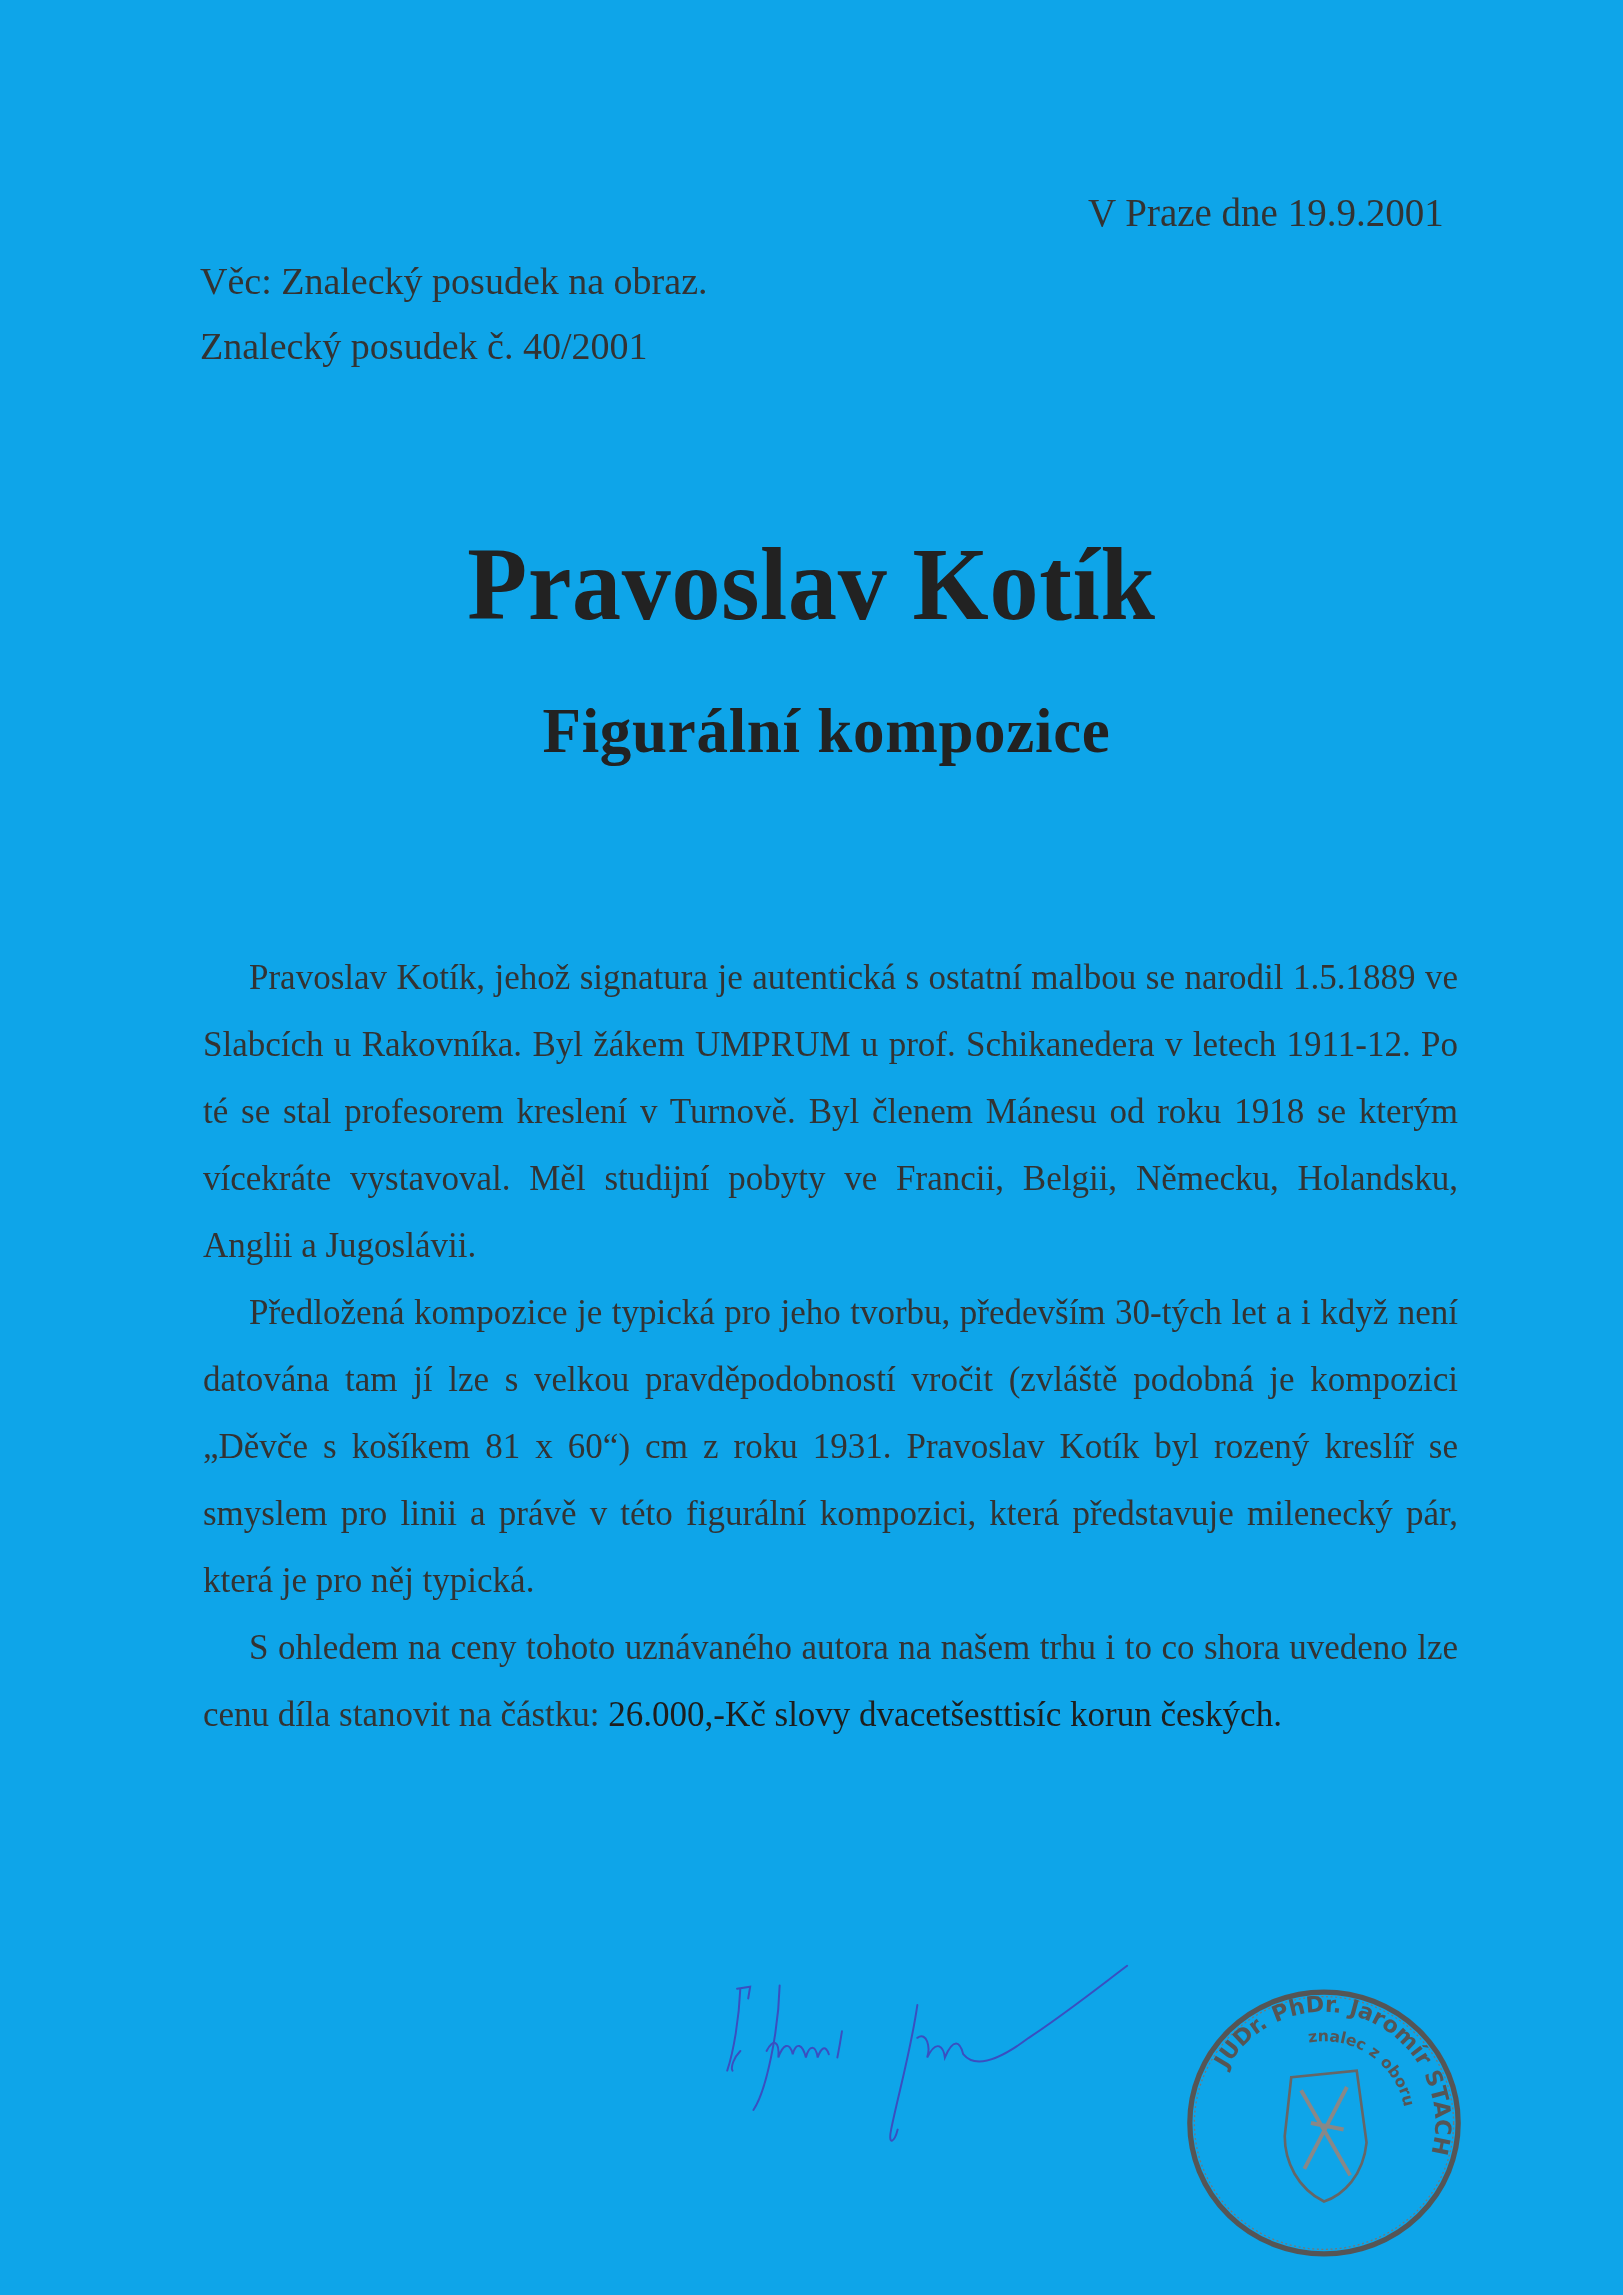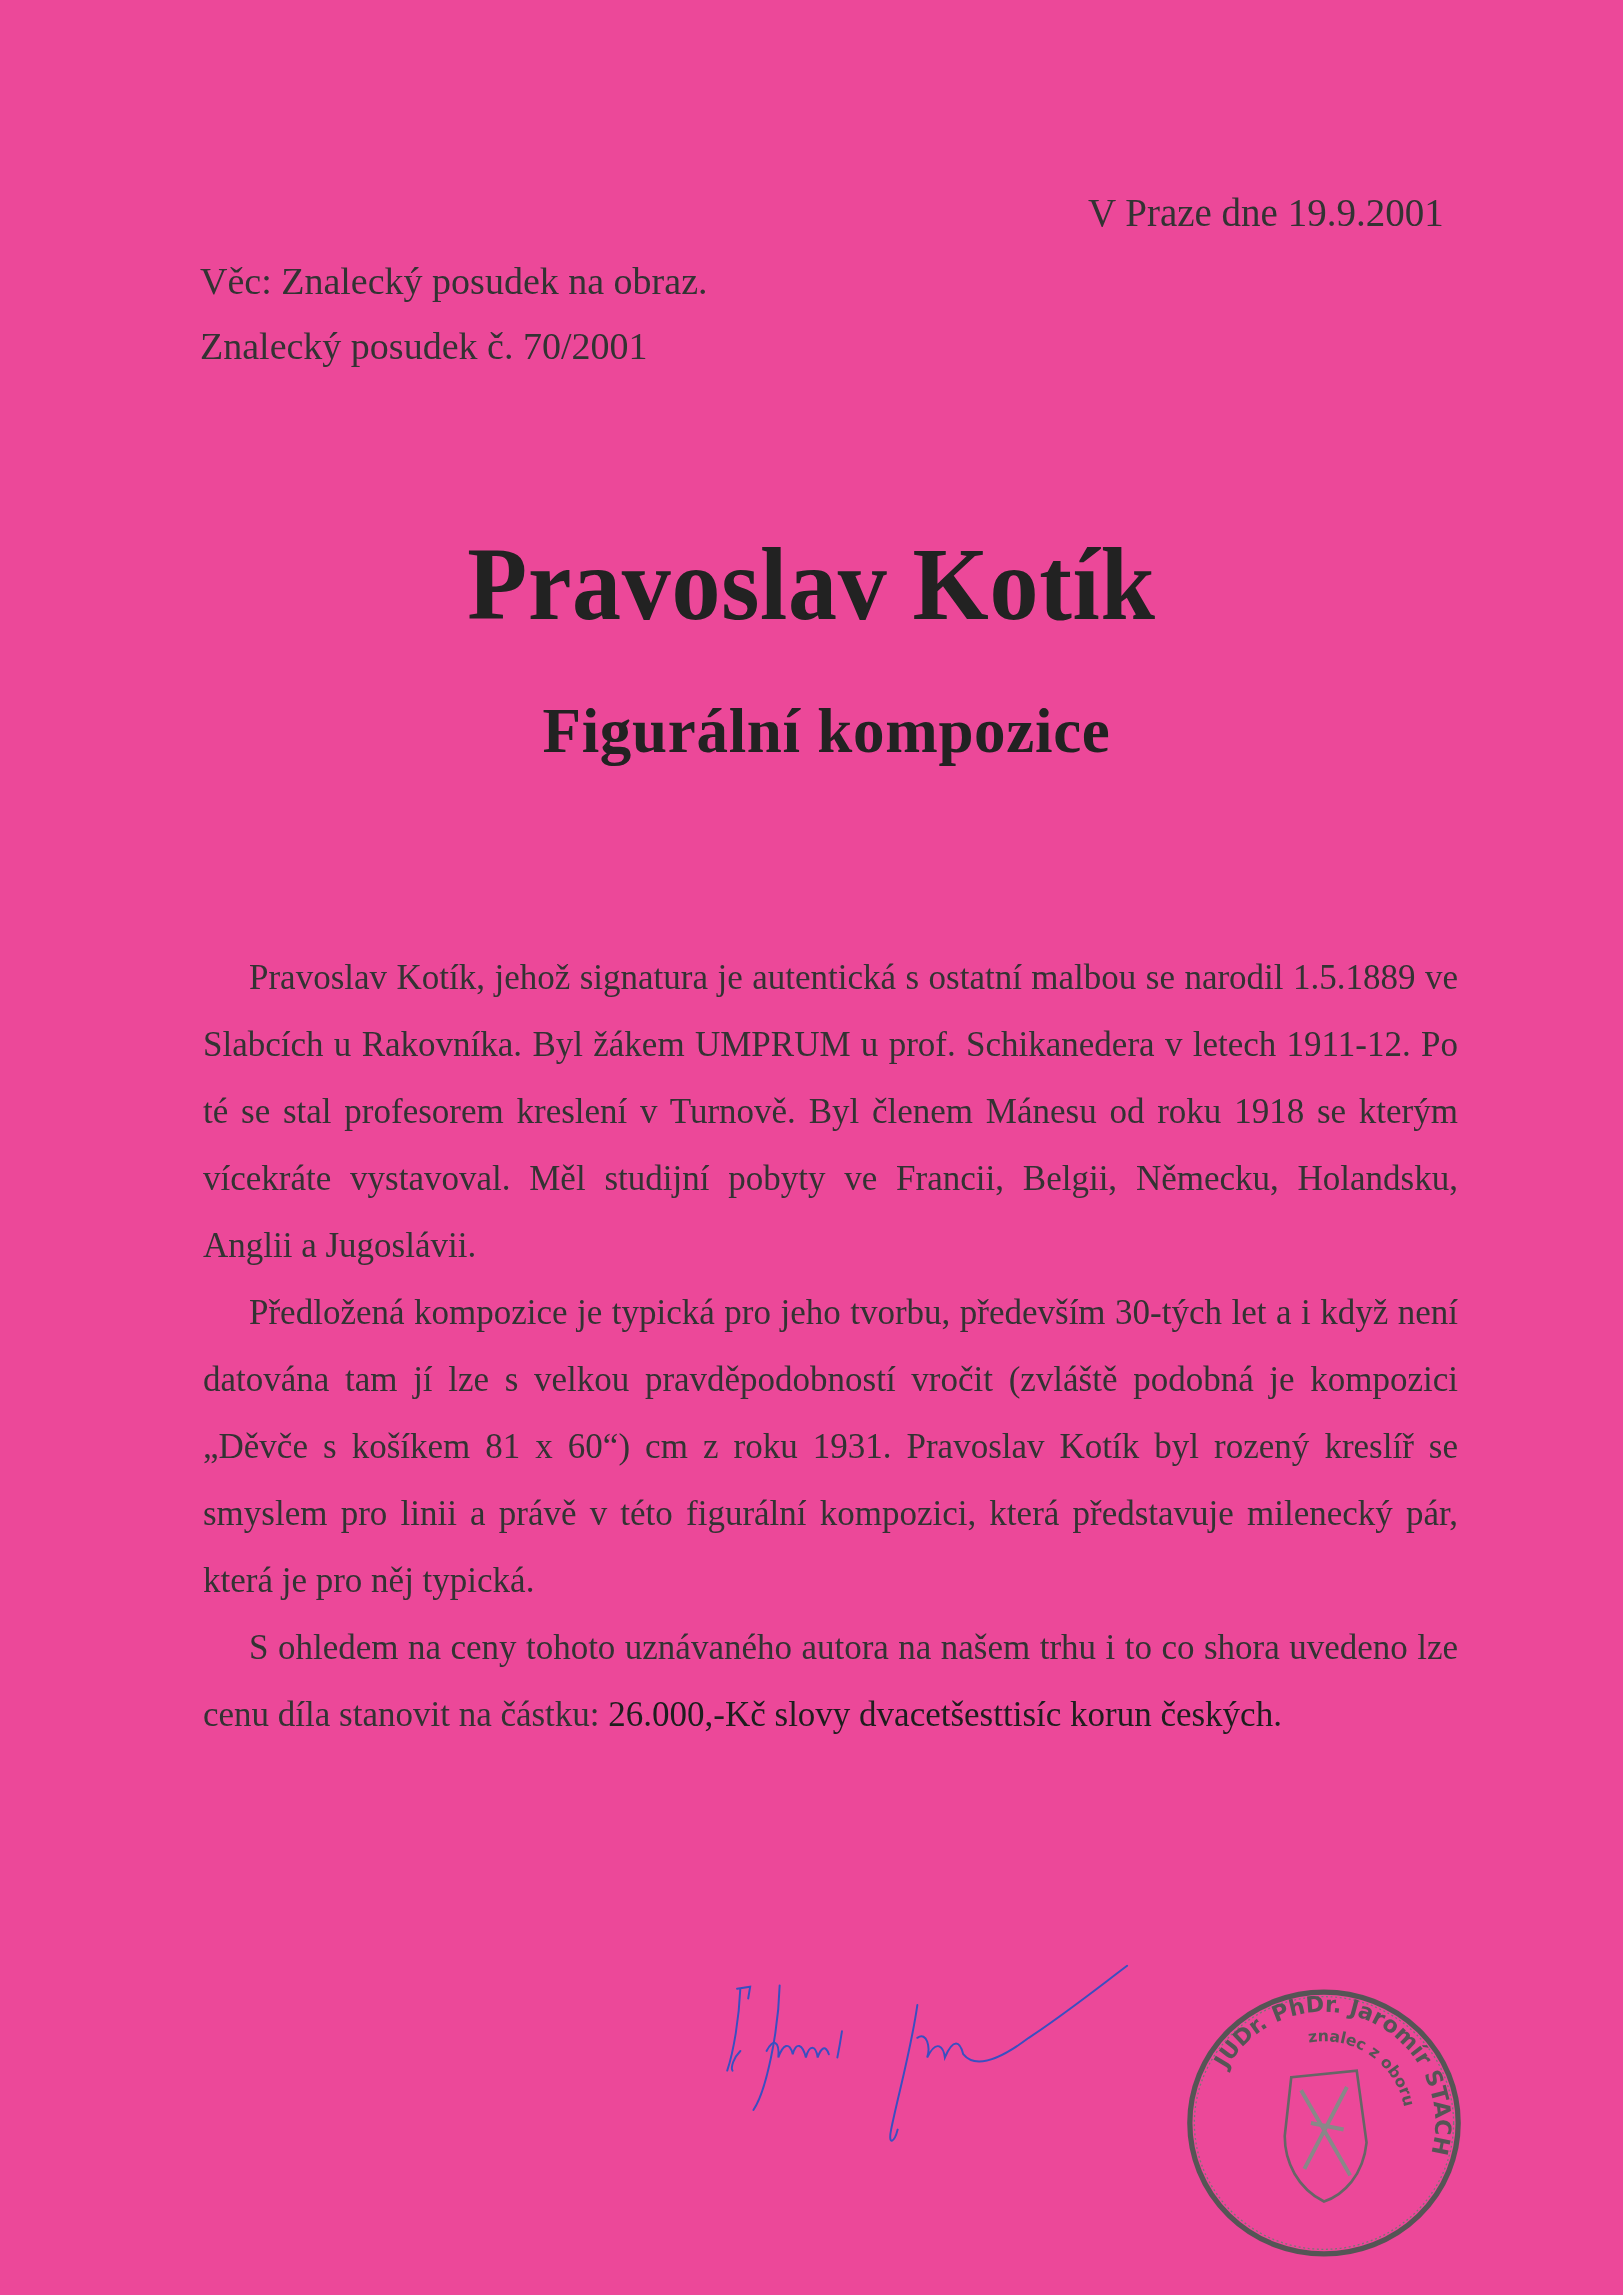--- a/index.html
+++ b/index.html
@@ -1,19 +1,19 @@
 <!DOCTYPE html>
 <html style="font-size:10.5px"><head>
 <meta charset="utf-8">
 <style>
   html, body { margin: 0; padding: 0; background: #ffffff; }
   body { width: 1623px; height: 2295px; position: relative; overflow: hidden; }
   .page {
     position: absolute; left: 0; top: 0; width: 1623px; height: 2295px;
-    background: #ec4899; color: #2a2a2a;
+    background: #0ea5e9; color: #2a2a2a;
     font-family: "Liberation Serif", "DejaVu Serif", serif;
   }
   .date-line {
     position: absolute; left: 1088px; top: 190px;
     font-size: 39px; letter-spacing: 0px; color: #333;
   }
   .subject { position: absolute; left: 200px; top: 259px; font-size: 38px; color: #333; }
   .ref-no  { position: absolute; left: 200px; top: 324px; font-size: 38px; color: #333; }
   .artist-name {
     position: absolute; left: 0; width: 1623px; top: 528px; text-align: center;
@@ -39,21 +39,21 @@
   }
   .stamp-text { font-family: "DejaVu Sans", sans-serif; font-weight: bold; fill: #555; }
 </style>
 </head>
 <body>
 
 <div class="page">
 
   <div class="date-line">V Praze dne 19.9.2001</div>
   <div class="subject">Věc: Znalecký posudek na obraz.</div>
-  <div class="ref-no">Znalecký posudek č. 70/2001</div>
+  <div class="ref-no">Znalecký posudek č. 40/2001</div>
 
   <div class="artist-name">Pravoslav Kotík</div>
   <div class="artwork-title">Figurální kompozice</div>
 
   <div class="body-text">
     <p>Pravoslav Kotík, jehož signatura je autentická s ostatní malbou se narodil 1.5.1889 ve Slabcích u Rakovníka. Byl žákem UMPRUM u prof. Schikanedera v letech 1911-12. Po té se stal profesorem kreslení v Turnově. Byl členem Mánesu od roku 1918 se kterým vícekráte vystavoval. Měl studijní pobyty ve Francii, Belgii, Německu, Holandsku, Anglii a Jugoslávii.</p>
     <p>Předložená kompozice je typická pro jeho tvorbu, především 30-tých let a i když není datována tam jí lze s velkou pravděpodobností vročit (zvláště podobná je kompozici „Děvče s košíkem 81 x 60“) cm z roku 1931. Pravoslav Kotík byl rozený kreslíř se smyslem pro linii a právě v této figurální kompozici, která představuje milenecký pár, která je pro něj typická.</p>
     <p><span>S ohledem na ceny tohoto uznávaného autora na našem trhu i to co shora uvedeno lze cenu díla stanovit na částku: </span><span class="bold">26.000,-Kč slovy dvacetšesttisíc korun českých.</span></p>
   </div>
 

